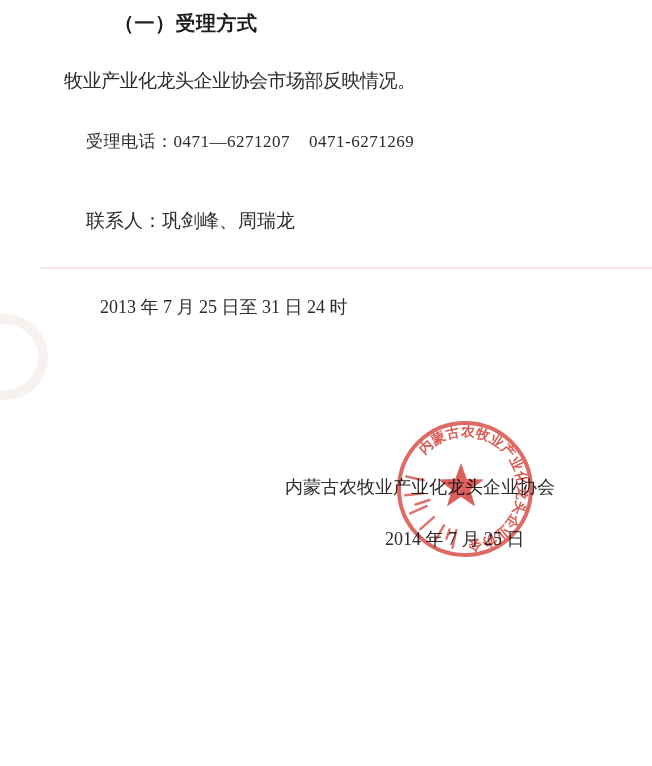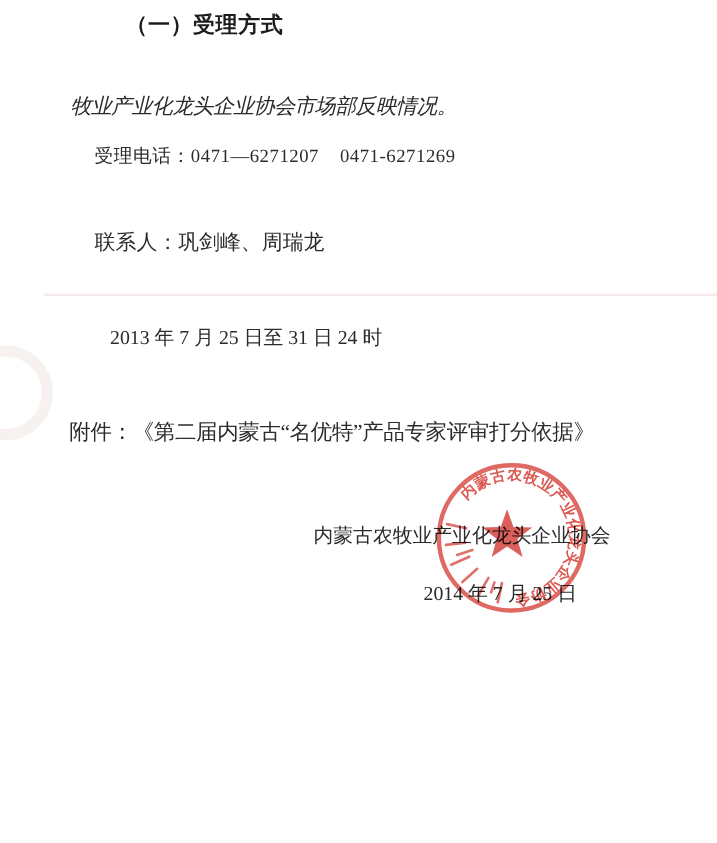--- a/index.html
+++ b/index.html
@@ -40,30 +40,29 @@
 </head>
 <body>
 
 <div class="page">
 
   <div class="artifact-line"></div>
   <div class="artifact-smudge"></div>
 
   <div class="t heading" style="left:114px;top:12px;">（一）受理方式</div>
 
-  <div class="t body19" style="left:64px;top:87px;font-style:italic;">牧业产业化龙头企业协会市场部反映情况。</div>
+  <div class="t body19" style="left:64px;top:70px;">牧业产业化龙头企业协会市场部反映情况。</div>
 
   <div class="t phone" style="left:86px;top:132px;">受理电话：0471—6271207    0471-6271269</div>
 
   <div class="t" style="left:86px;top:210px;font-size:19px;">联系人：巩剑峰、周瑞龙</div>
 
 
   <div class="t" style="left:100px;top:297px;font-size:18px;">2013 年 7 月 25 日至 31 日 24 时</div>
 
-  <div class="t" style="left:63px;top:383px;font-size:19.5px;letter-spacing:-0.3px;">附件：《第二届内蒙古“名优特”产品专家评审打分依据》</div>
 
   <div class="t" style="left:285px;top:477px;font-size:18px;">内蒙古农牧业产业化龙头企业协会</div>
   <div class="t" style="left:385px;top:529px;font-size:18px;">2014 年 7 月 25 日</div>
 
   <svg class="seal" viewBox="0 0 148 148">
     <circle cx="74" cy="74" r="66" fill="none" stroke="#d84a44" stroke-width="4" opacity="0.9"></circle>
     <path id="sealTextArc" d="M 33.4 39.9 A 53 53 0 1 1 75.9 127" fill="none"></path>
     <text font-size="13.5" fill="#d84a44" letter-spacing="0.5"><textPath href="#sealTextArc">内蒙古农牧业产业化龙头企业协会</textPath></text>
     <polygon points="70,48 75.8,64.1 92.8,64.6 79.3,75 84.1,91.4 70,81.8 55.9,91.4 60.7,75 47.2,64.6 64.2,64.1" fill="#d5423c" opacity="0.92"></polygon>
     <g stroke="#d84a44" stroke-width="2.4" stroke-linecap="round" opacity="0.85">

